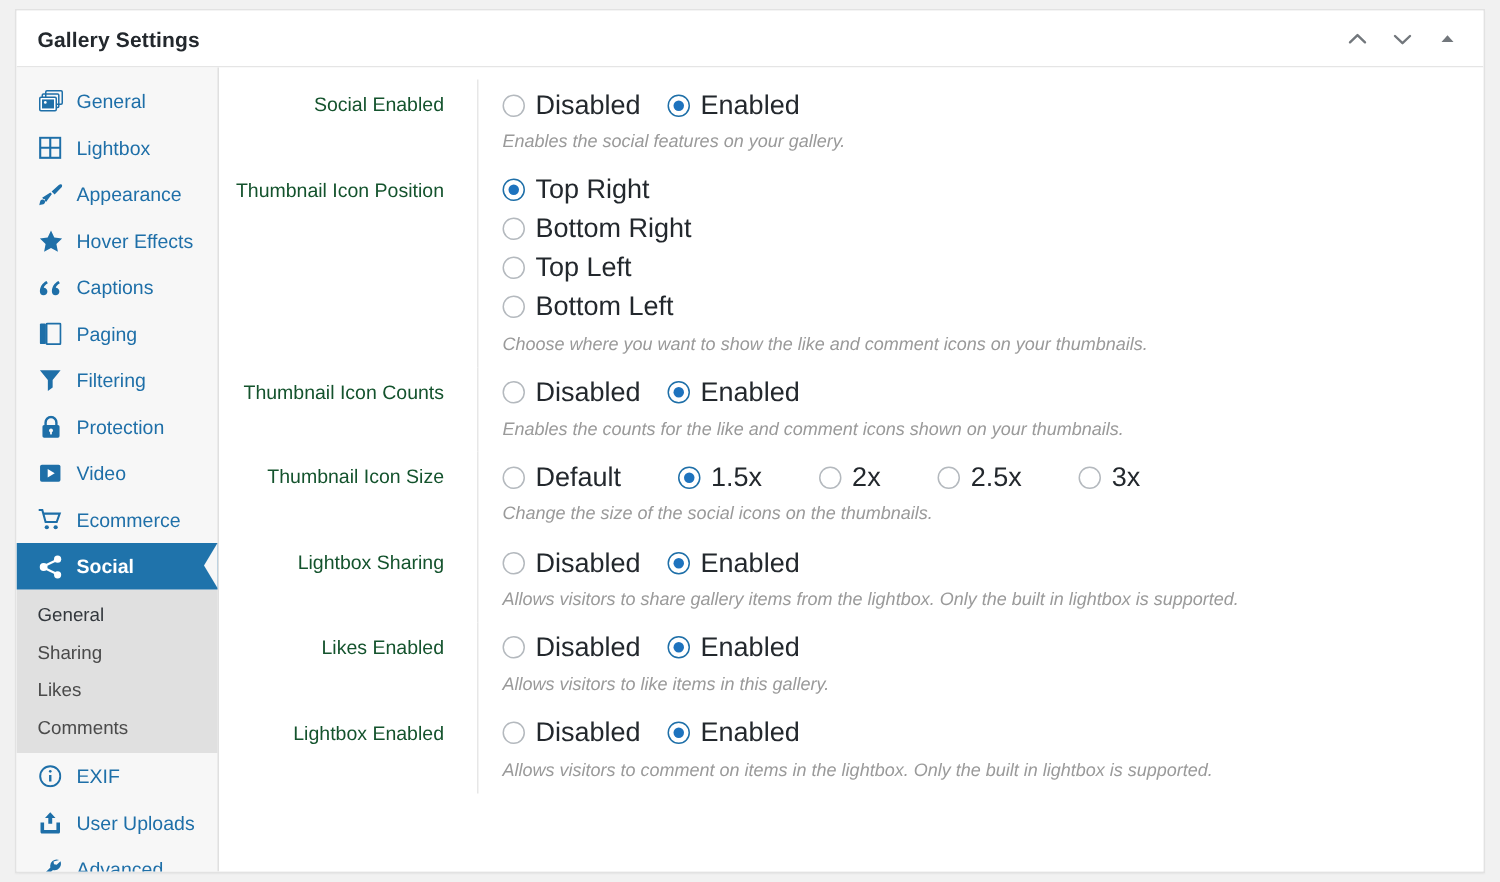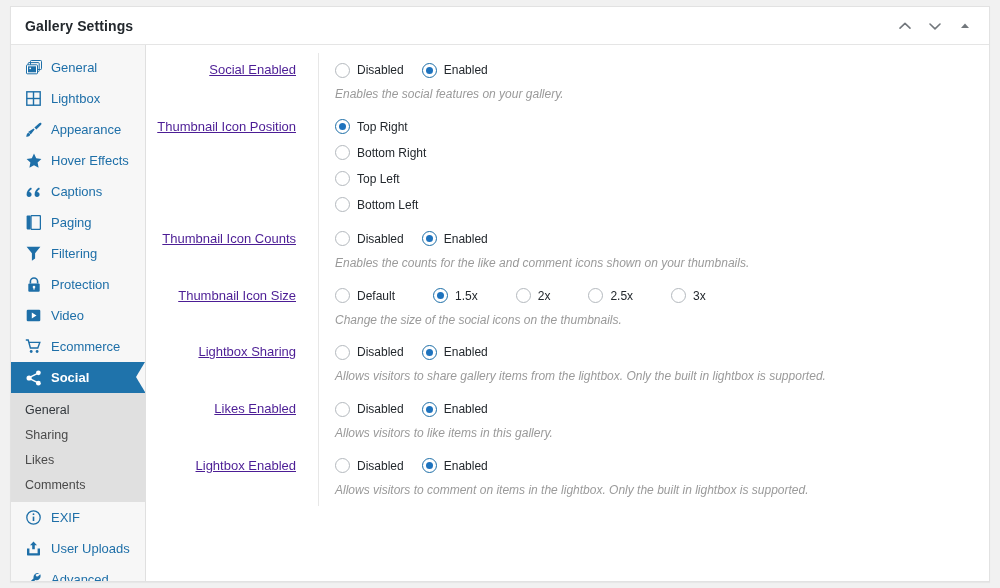--- a/index.html
+++ b/index.html
@@ -128,23 +128,22 @@
     display: flex;
     align-items: flex-start;
   }
   .field-label {
     flex: 0 0 172px;
     width: 172px;
     text-align: right;
     padding-right: 22px;
     padding-top: 9px;
     font-size: 13px;
-    color: #4c1d95;
+    color: #14532d;
     line-height: 1.3;
-    text-decoration: underline;
   }
   .field-body {
     flex: 1 1 auto;
     border-left: 1px solid #e7e7e7;
     padding: 4px 0 4px 16px;
     min-height: 30px;
   }
   .radio-row {
     display: flex;
     align-items: center;
@@ -171,21 +170,21 @@
   }
   .radio.checked .dot::after {
     content: "";
     position: absolute;
     left: 3px; top: 3px;
     width: 7px; height: 7px;
     border-radius: 50%;
     background: #1e73be;
   }
   .radio .lbl {
-    font-size: 12px;
+    font-size: 18px;
     color: #23282d;
     white-space: nowrap;
   }
   .radio.w-size { margin-right: 38px; }
   .hint {
     font-size: 12px;
     font-style: italic;
     color: #9a9a9a;
     line-height: 1.4;
     padding: 3px 0 3px 0;
@@ -416,20 +415,21 @@
                 <span class="dot"></span>
                 <span class="lbl">Top Left</span>
               </div>
             </div>
             <div class="radio-row stacked">
               <div class="radio">
                 <span class="dot"></span>
                 <span class="lbl">Bottom Left</span>
               </div>
             </div>
+            <div class="hint">Choose where you want to show the like and comment icons on your thumbnails.</div>
           </div>
         </div>
         <div class="field">
           <div class="field-label">Thumbnail Icon Counts</div>
           <div class="field-body">
             <div class="radio-row">
               <div class="radio">
                 <span class="dot"></span>
                 <span class="lbl">Disabled</span>
               </div>

